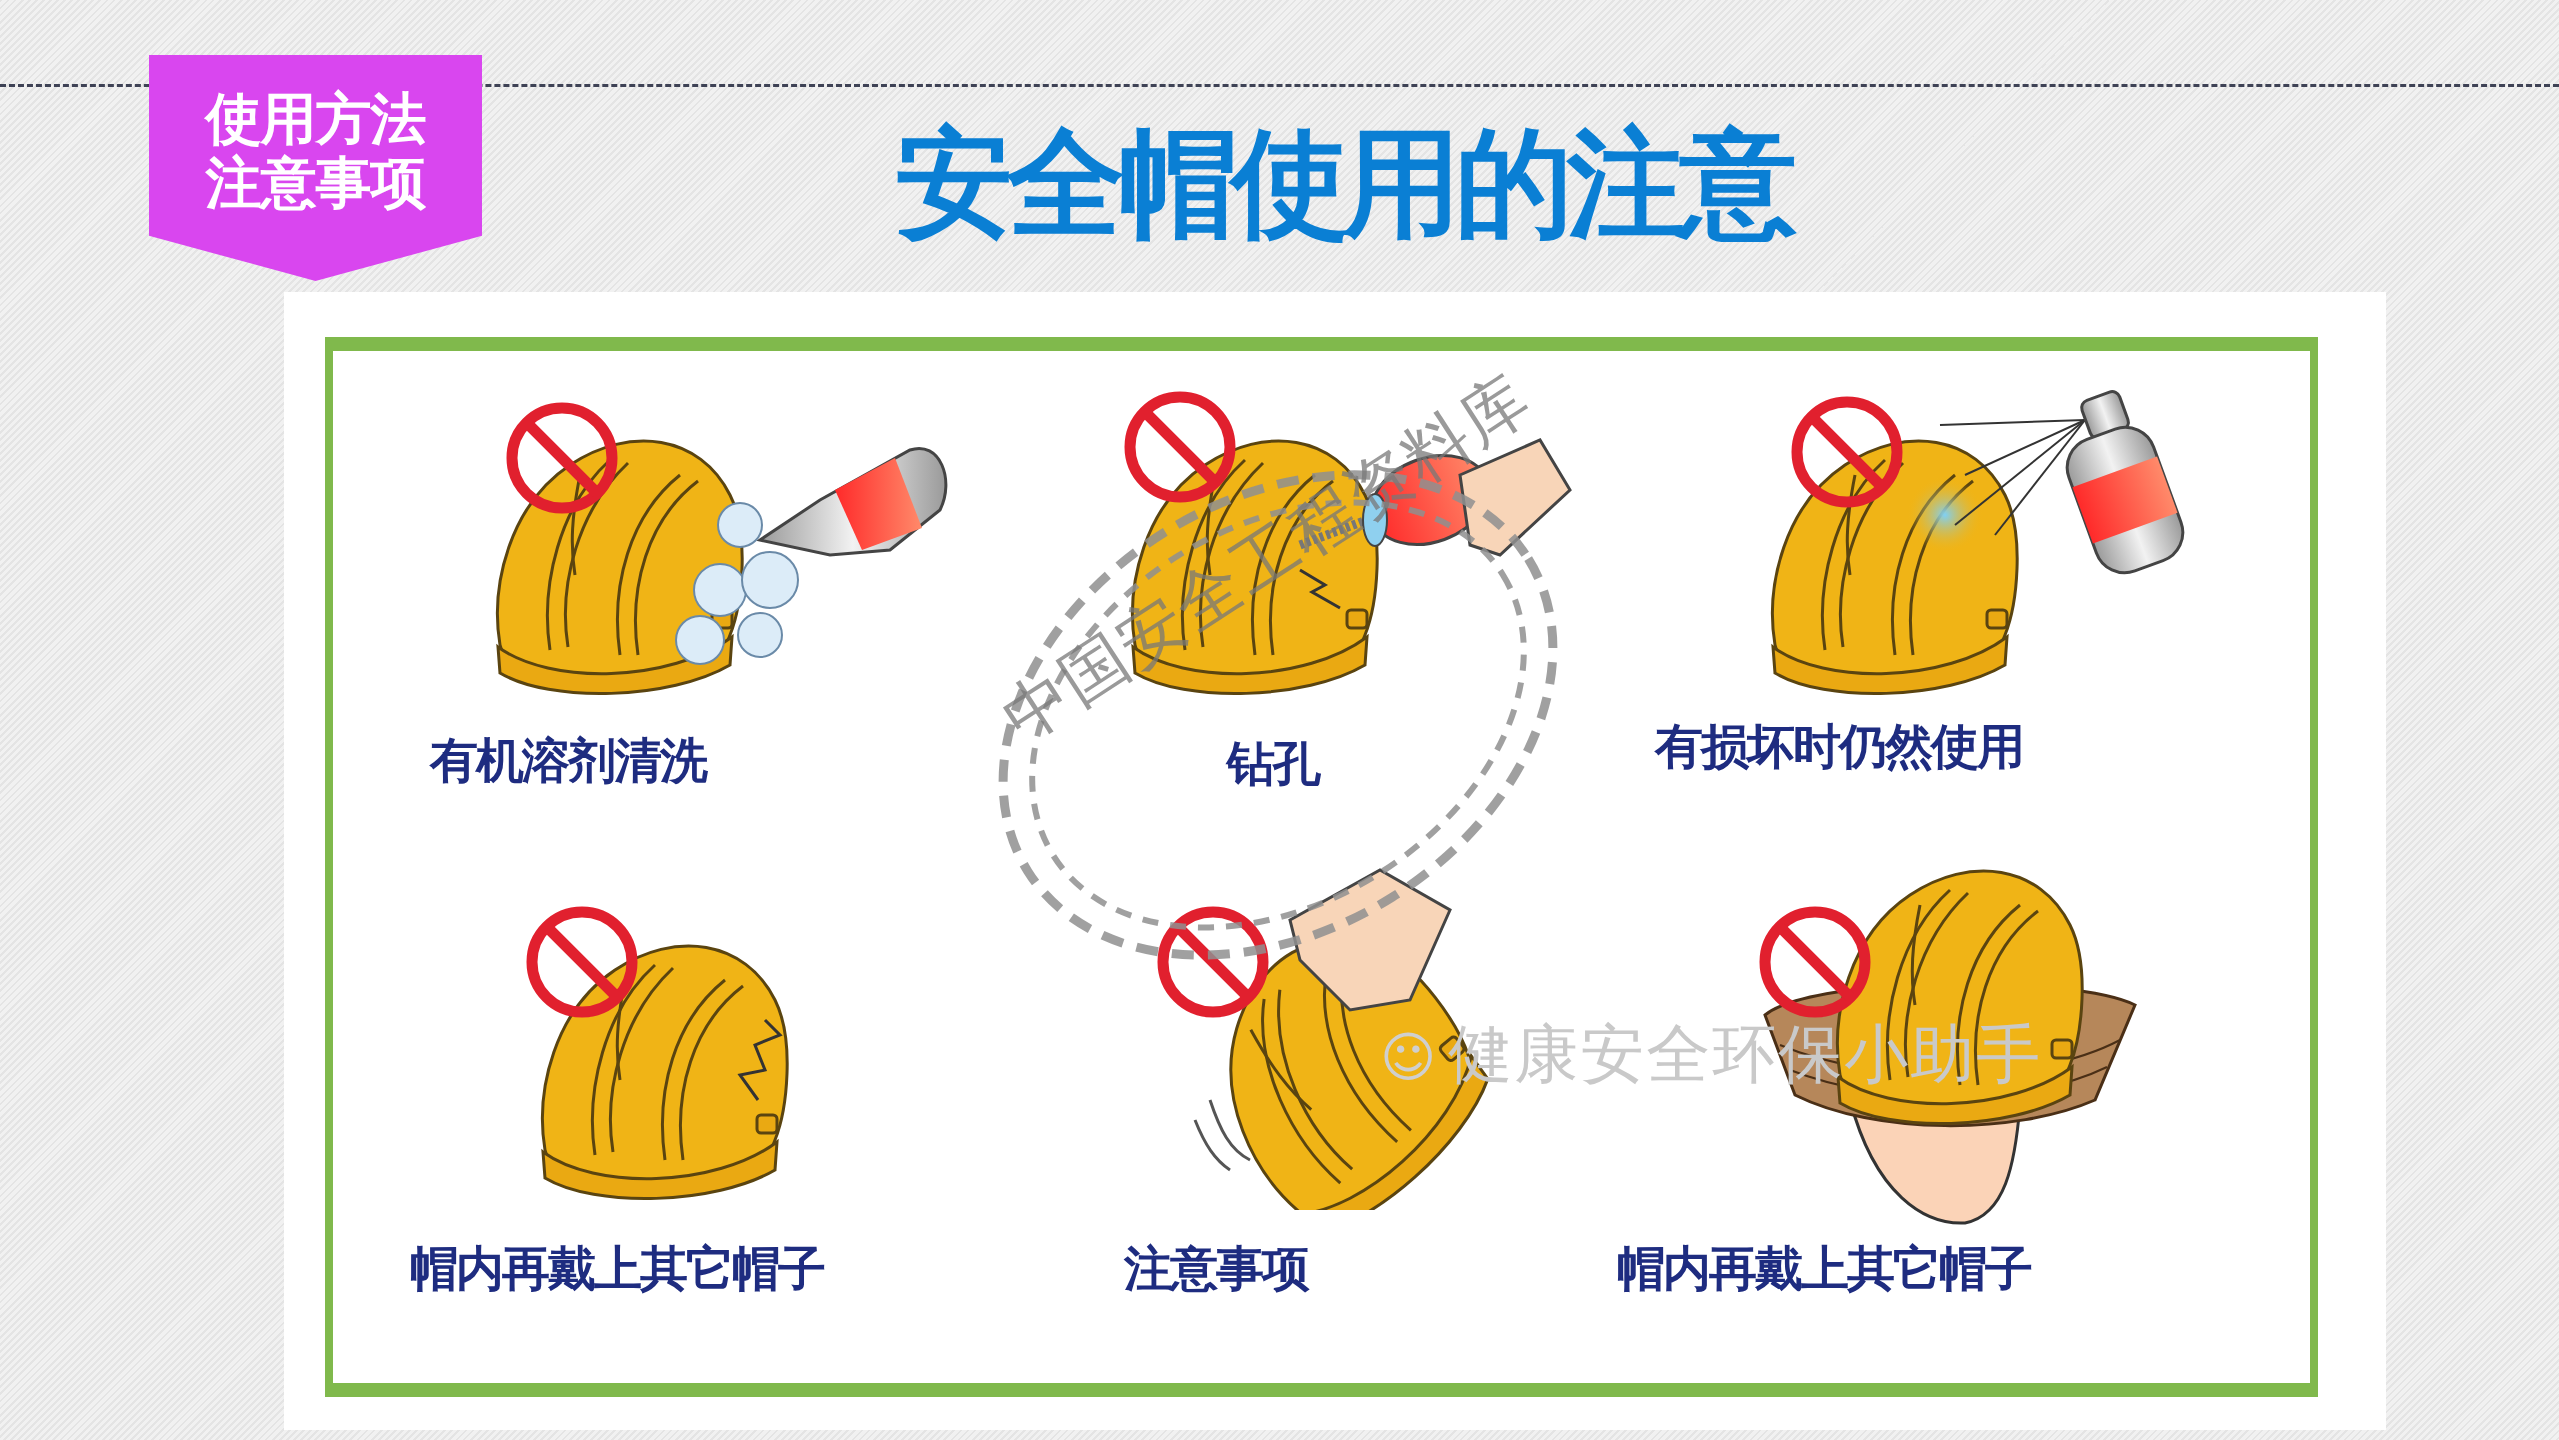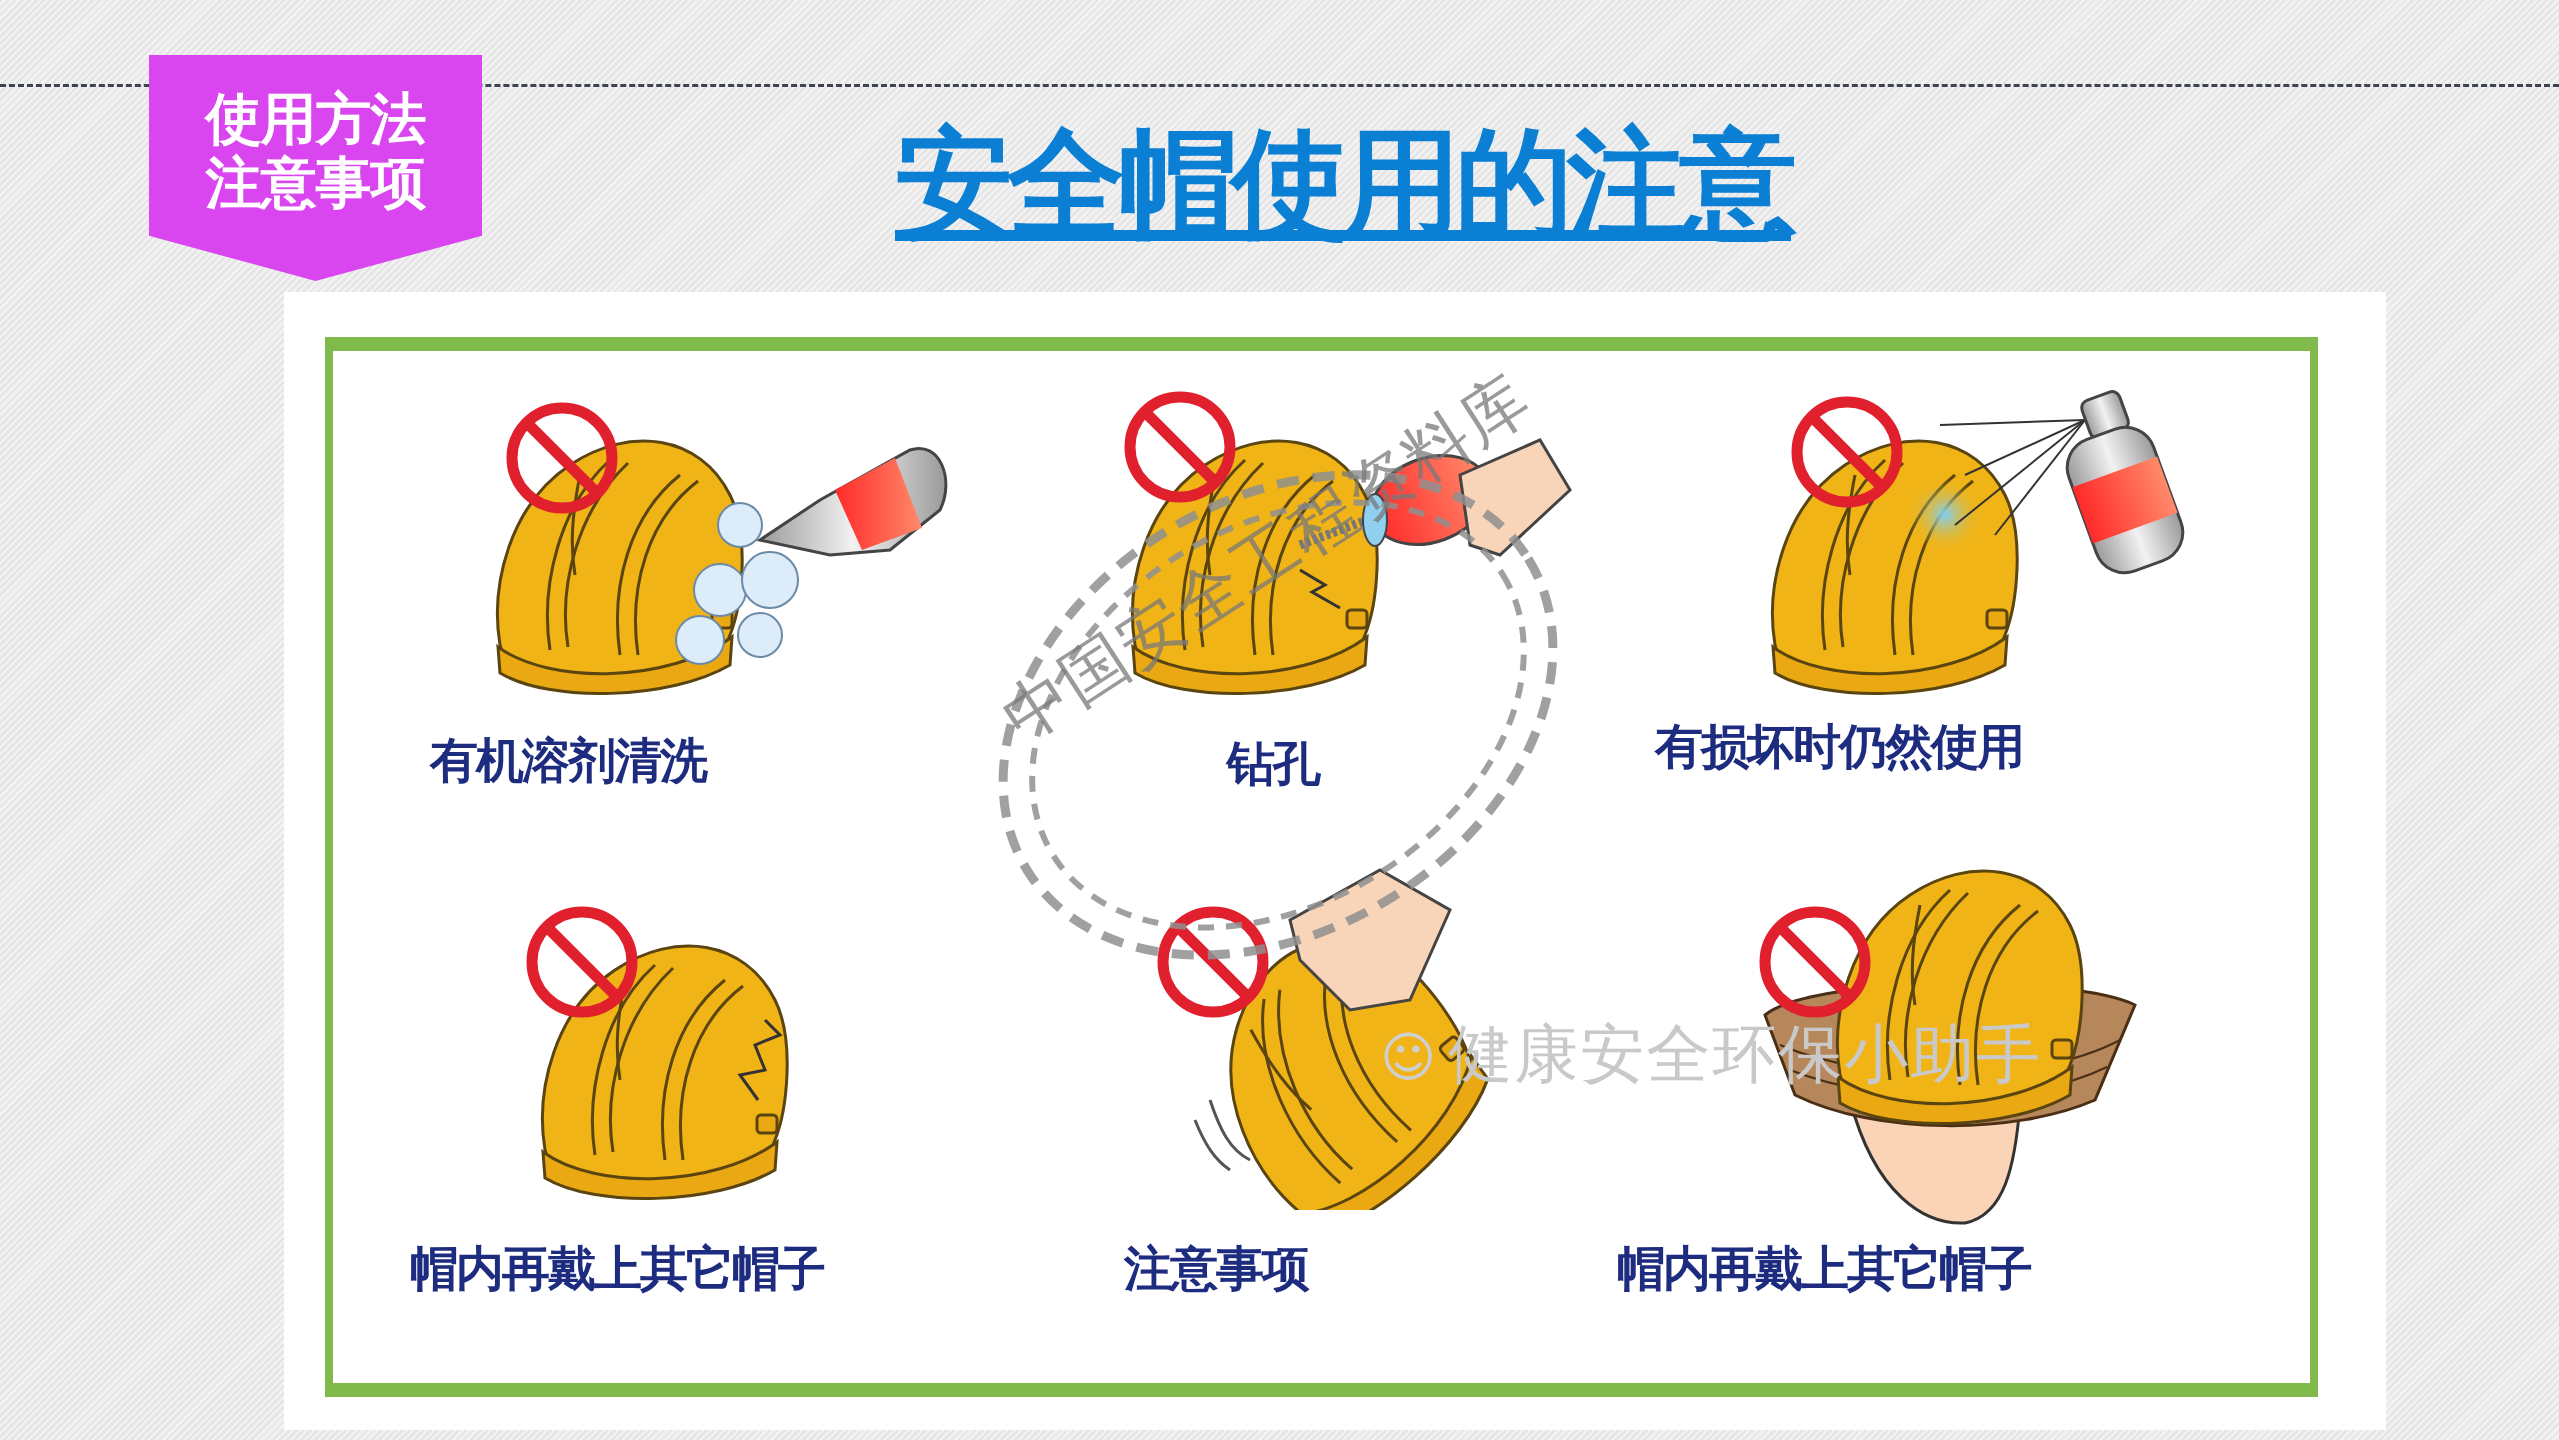--- a/index.html
+++ b/index.html
@@ -19,21 +19,21 @@
     clip-path: polygon(0 0, 100% 0, 100% 80%, 50% 100%, 0 80%);
   }
   .badge-text {
     position:absolute; left:0; top:32px; width:100%;
     text-align:center; color:#fff; font-weight:bold;
     font-size:56px; line-height:64px; letter-spacing:-1px;
   }
   .page-title {
     position:absolute; left:895px; top:118px; width:960px;
     color:#0a7fd4; font-weight:bold; font-size:118px; line-height:130px;
-    letter-spacing:-6px; white-space:nowrap;text-decoration:underline;
+    letter-spacing:-6px; white-space:nowrap;
   }
   .panel {
     position:absolute; left:284px; top:292px; width:2102px; height:1138px;
     background:#ffffff;
   }
   .frame {
     position:absolute; left:41px; top:45px; width:1993px; height:1060px;
     border:8px solid #80b94c; box-sizing:border-box;
     border-top-width:14px; border-bottom-width:14px;
   }

